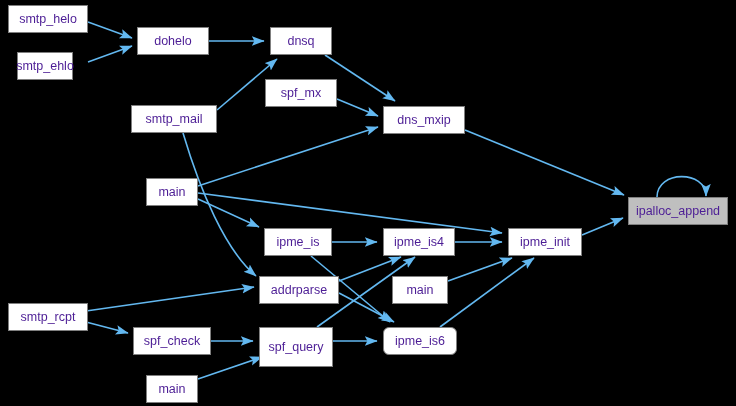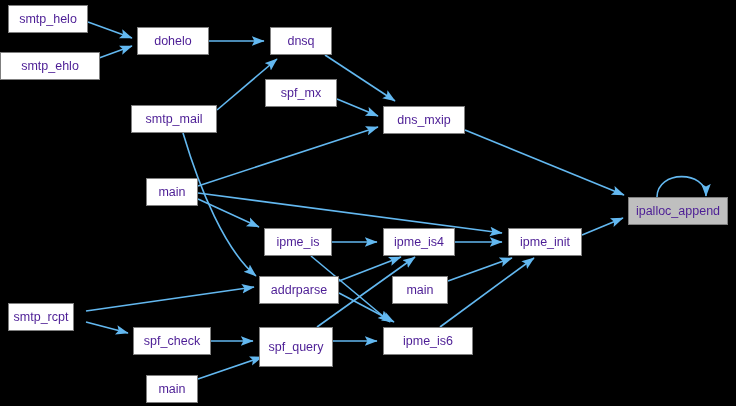--- a/index.html
+++ b/index.html
@@ -47,21 +47,21 @@
         <path d="M448,281 L512,258"></path>
         <path d="M440,327 L534,258"></path>
         <path d="M582,235 L623,218"></path>
         <path d="M657,197 C657,170 706,170 706,196"></path>
       </g>
   </svg>
   <div id="node-layer">
       <div class="node" style="left: 8px; top: 5px; width: 80px; height: 28px;">
         <span>smtp_helo</span>
       </div>
-      <div class="node" style="left: 0; top: 52px; width: 100px; height: 28px;">
+      <div class="node" style="left: 17px; top: 52px; width: 56px; height: 28px;">
         <span>smtp_ehlo</span>
       </div>
       <div class="node" style="left: 137px; top: 27px; width: 72px; height: 28px;">
         <span>dohelo</span>
       </div>
       <div class="node" style="left: 270px; top: 27px; width: 62px; height: 28px;">
         <span>dnsq</span>
       </div>
       <div class="node" style="left: 265px; top: 79px; width: 72px; height: 28px;">
         <span>spf_mx</span>
@@ -86,29 +86,29 @@
       </div>
       <div class="node" style="left: 508px; top: 228px; width: 74px; height: 28px;">
         <span>ipme_init</span>
       </div>
       <div class="node" style="left: 259px; top: 276px; width: 80px; height: 28px;">
         <span>addrparse</span>
       </div>
       <div class="node" style="left: 392px; top: 276px; width: 56px; height: 28px;">
         <span>main</span>
       </div>
-      <div class="node" style="left: 8px; top: 303px; width: 66px; height: 28px;">
+      <div class="node" style="left: 8px; top: 303px; width: 80px; height: 28px;">
         <span>smtp_rcpt</span>
       </div>
       <div class="node" style="left: 133px; top: 327px; width: 78px; height: 28px;">
         <span>spf_check</span>
       </div>
       <div class="node" style="left: 259px; top: 327px; width: 74px; height: 40px;">
         <span>spf_query</span>
       </div>
-      <div class="node" style="left: 383px; top: 327px; width: 90px; height: 28px;">
+      <div class="node" style="left: 383px; top: 327px; width: 74px; height: 28px; border-radius: 6px;">
         <span>ipme_is6</span>
       </div>
       <div class="node" style="left: 146px; top: 375px; width: 52px; height: 28px;">
         <span>main</span>
       </div>
     </div>
 </div>
 
 </body></html>

